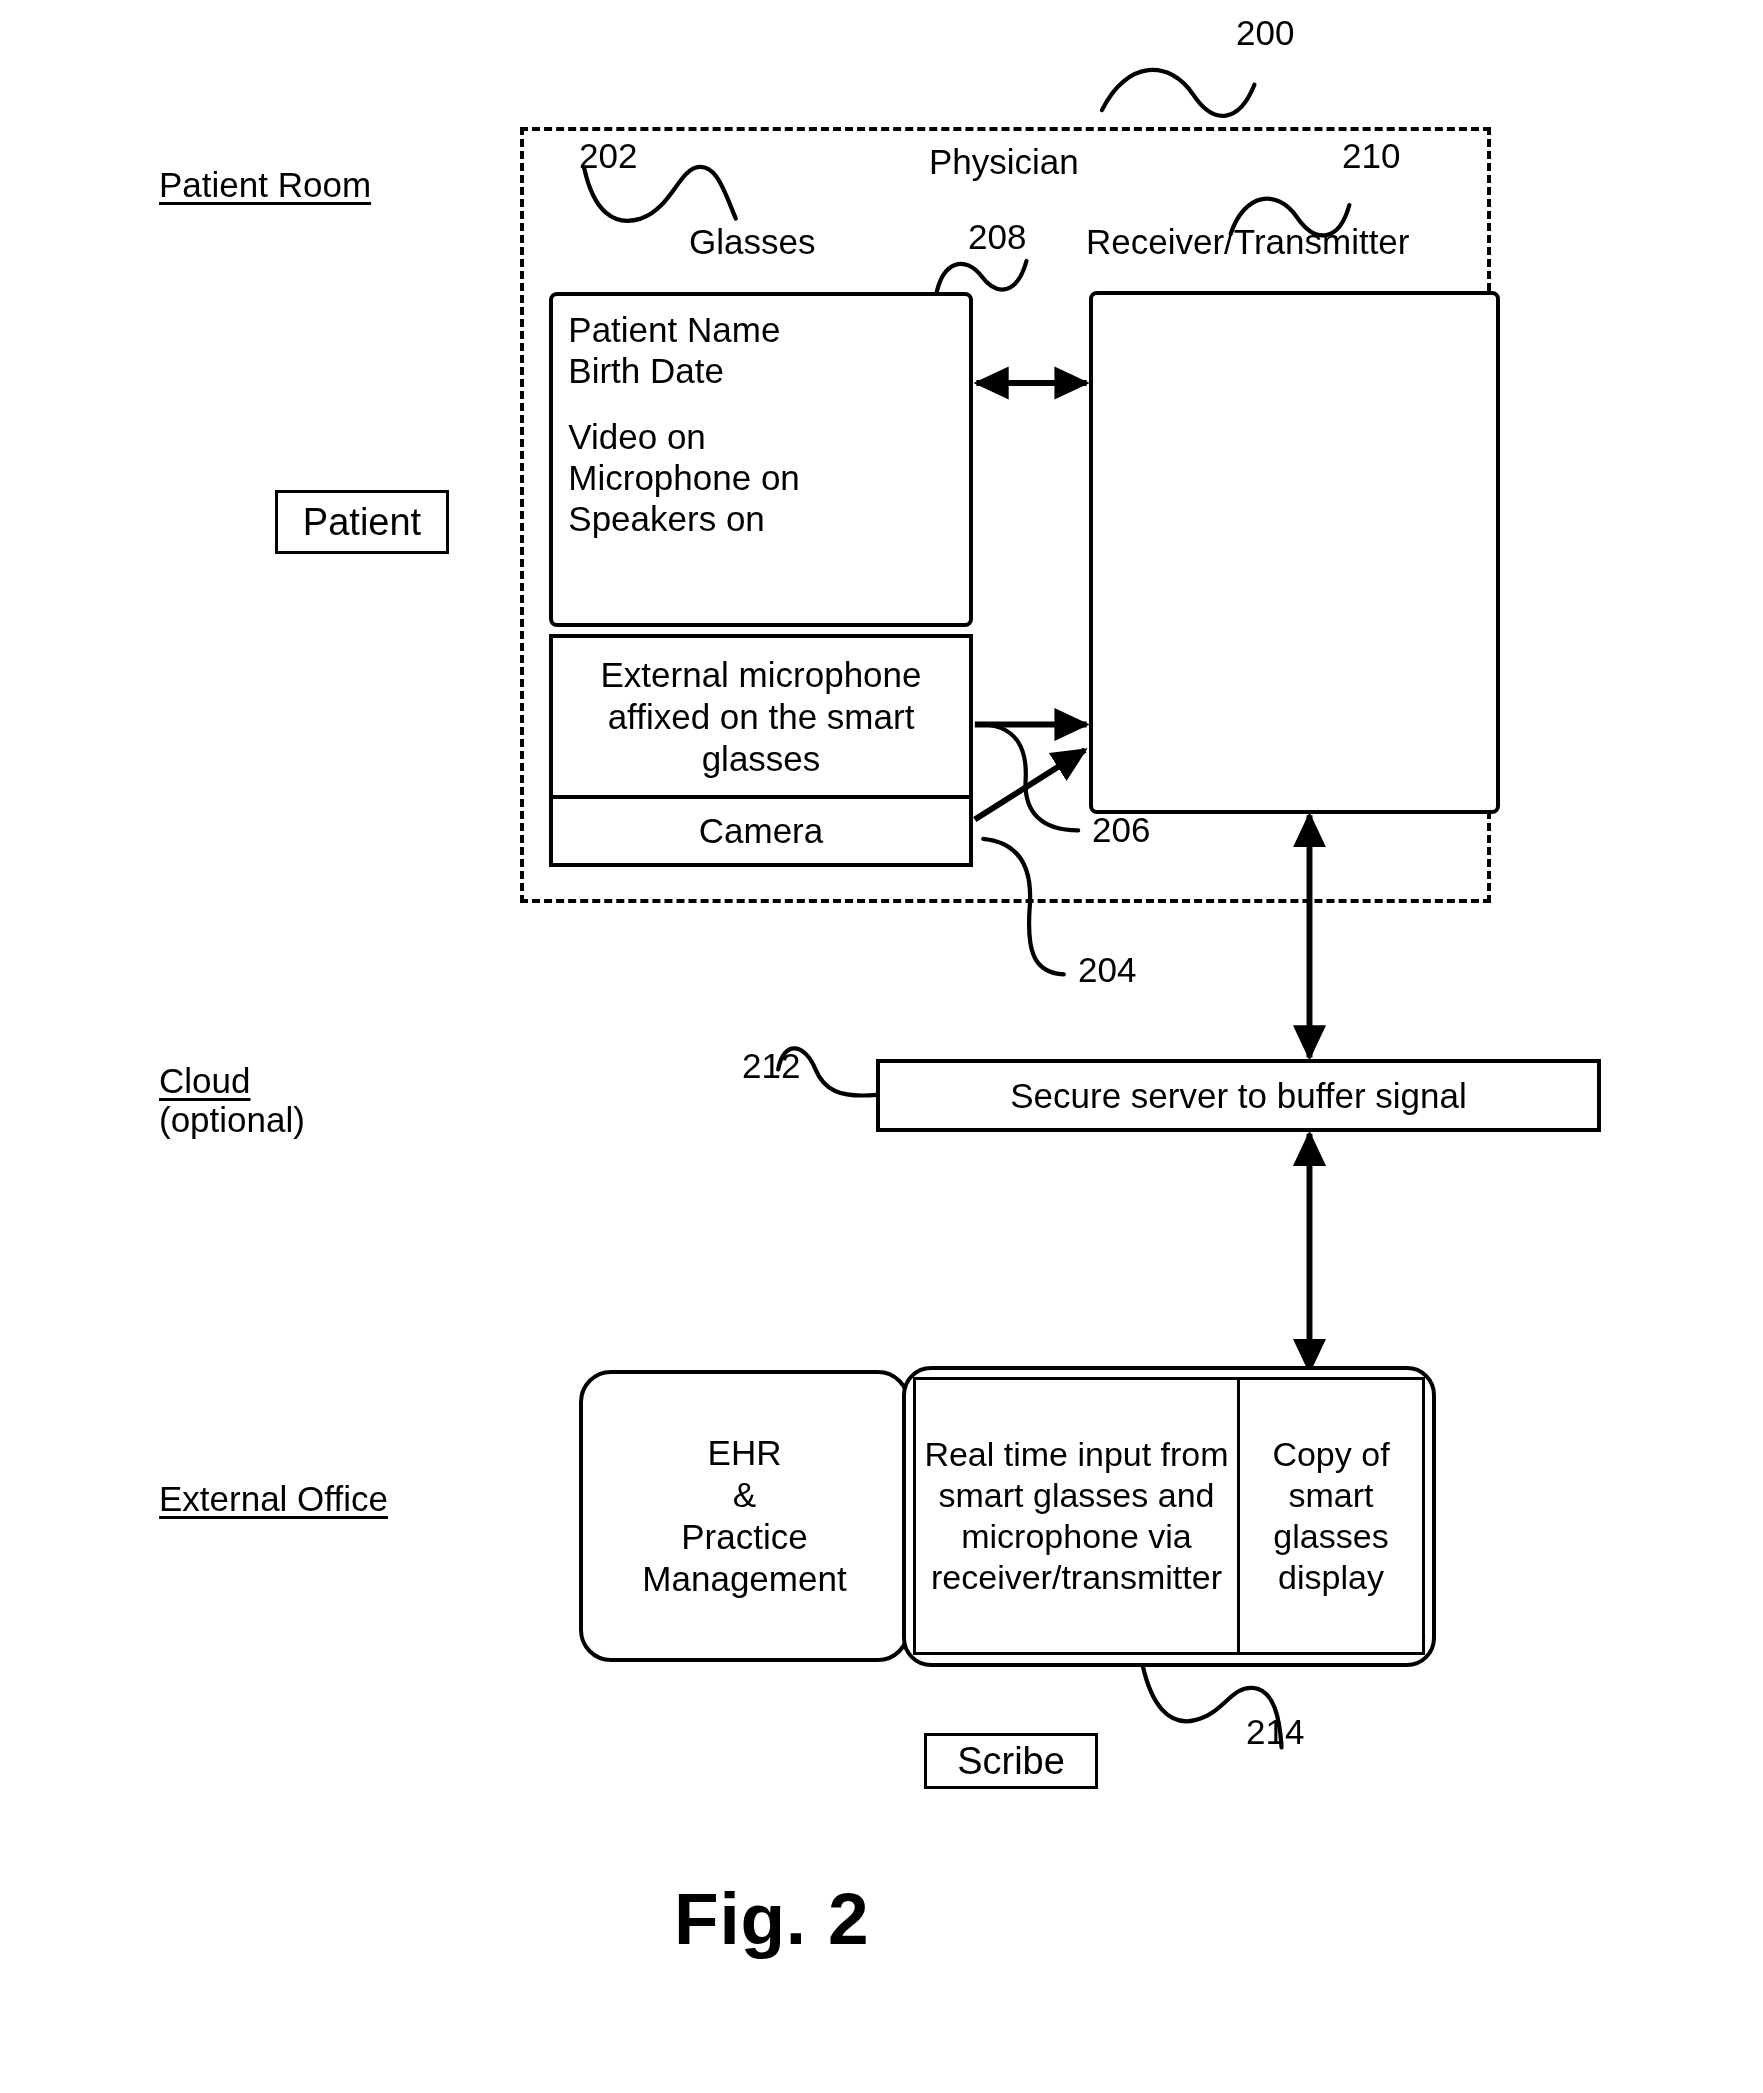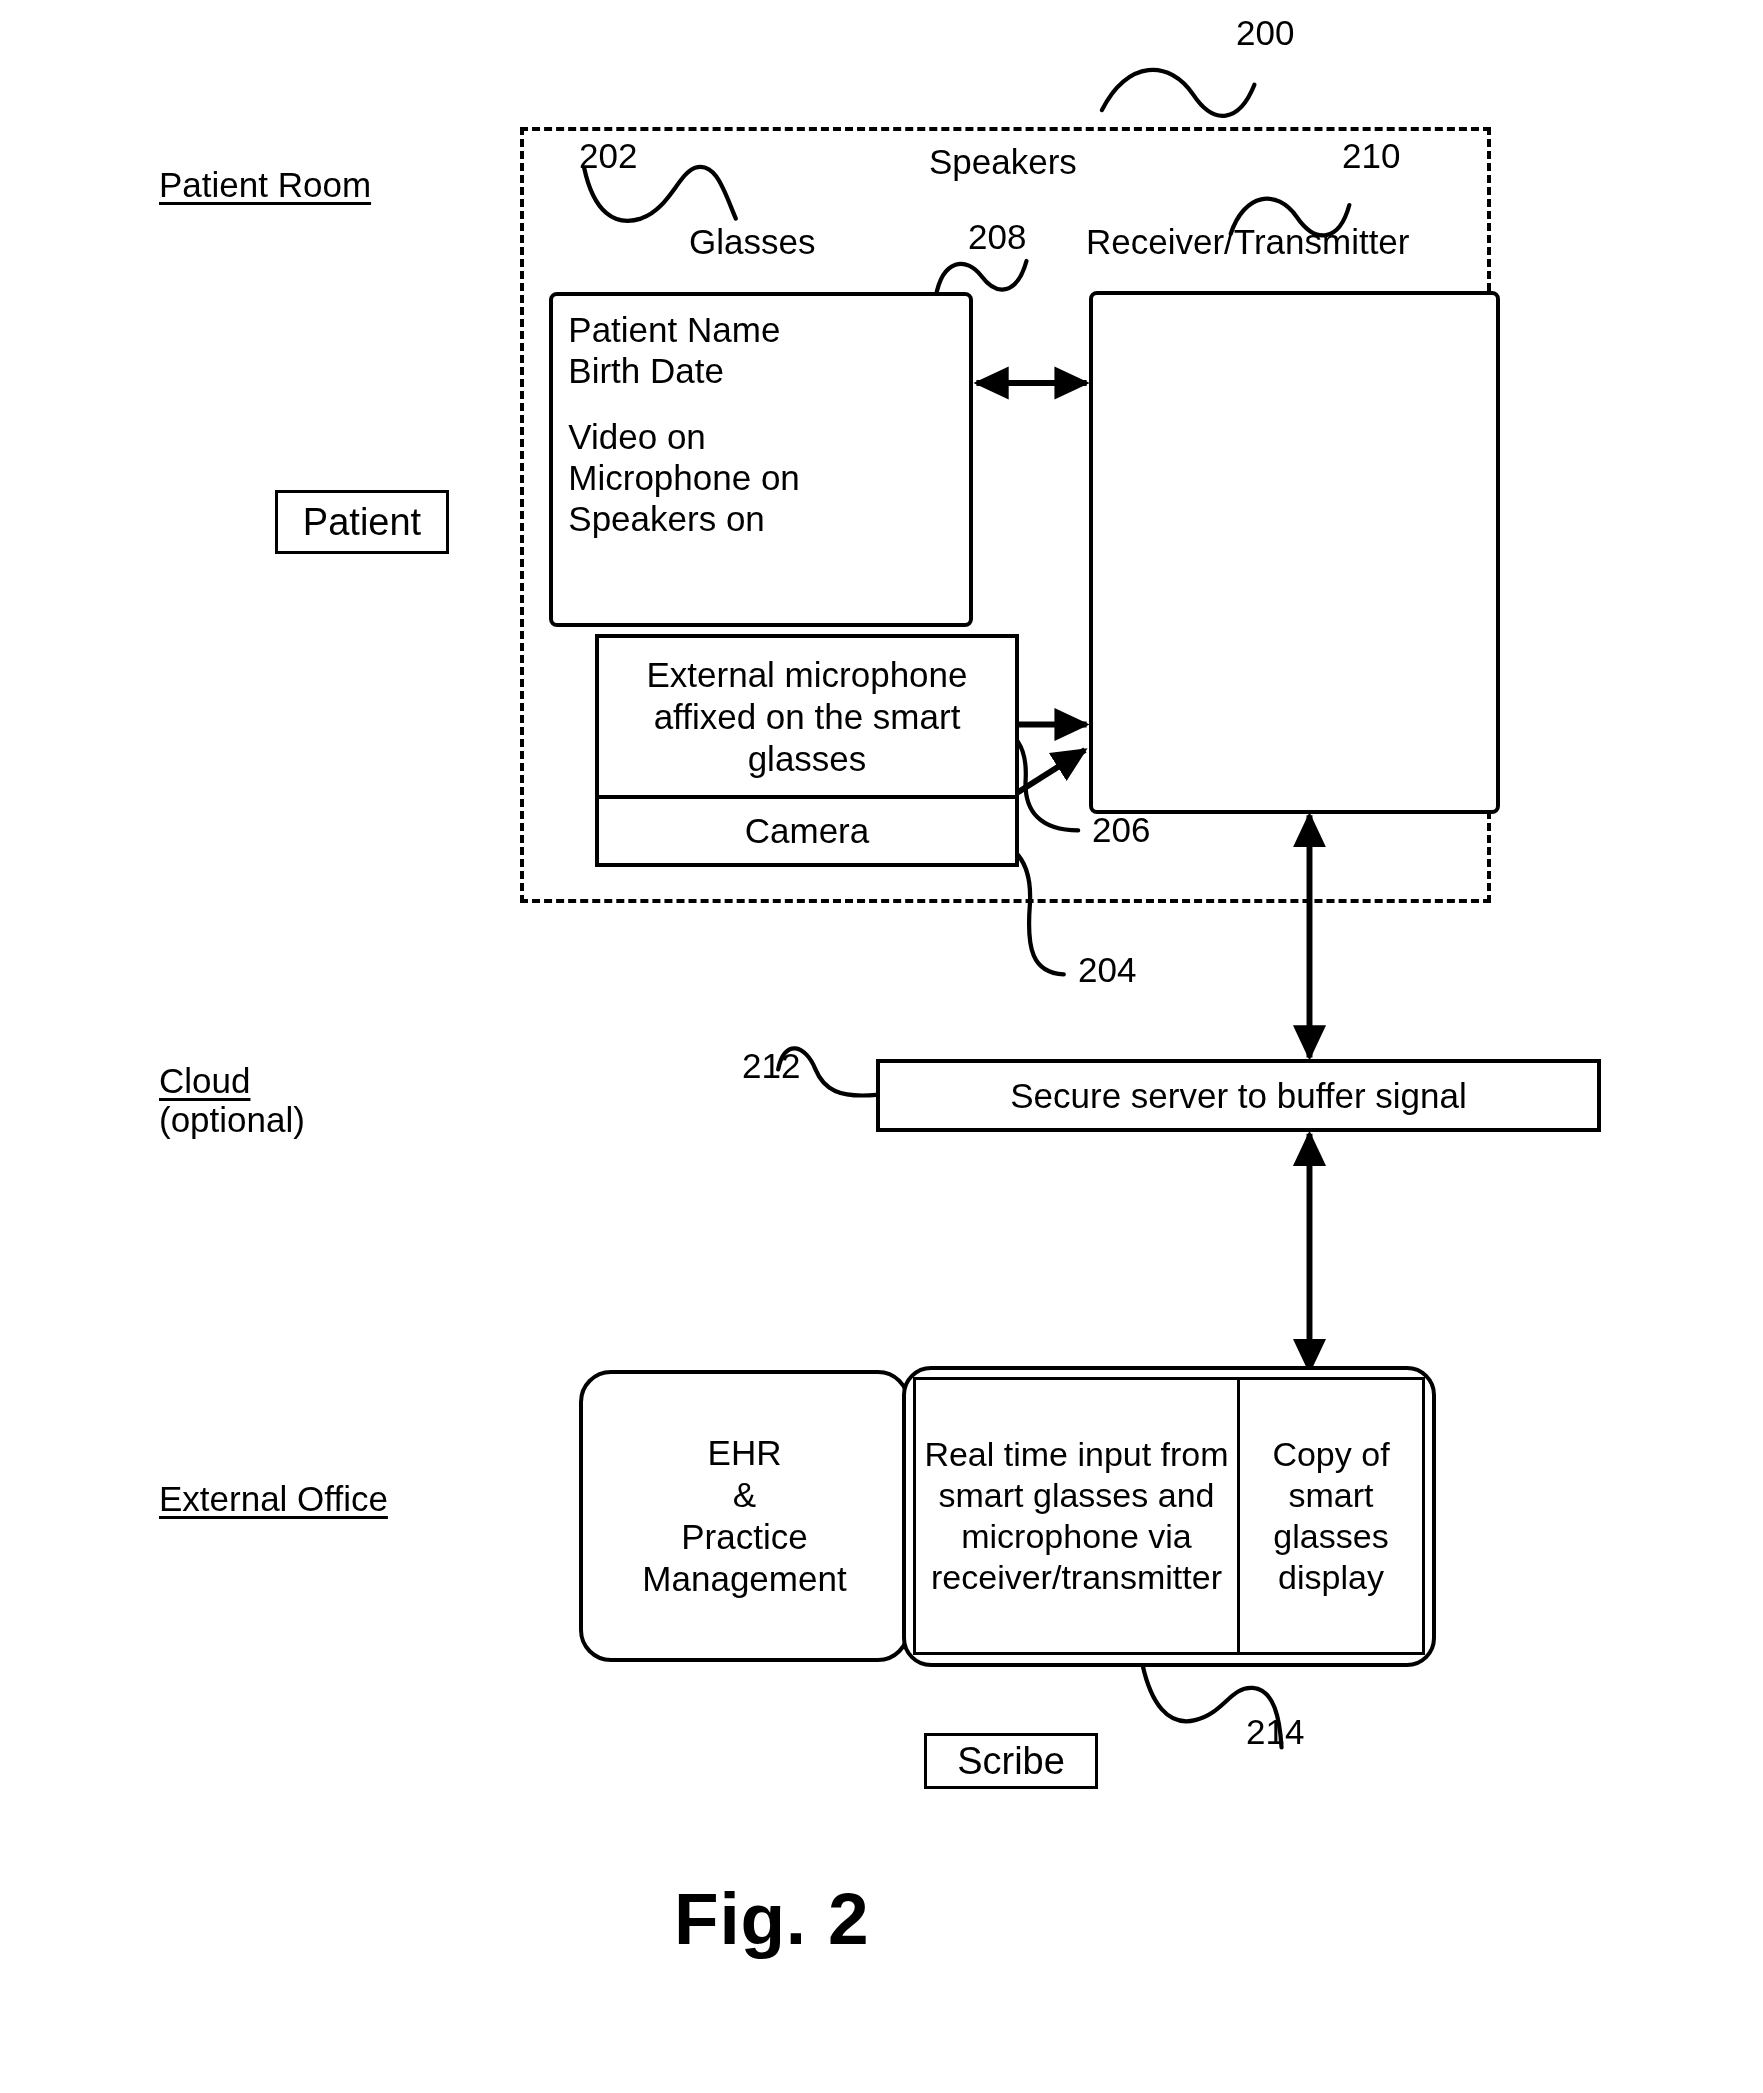--- a/index.html
+++ b/index.html
@@ -67,21 +67,20 @@
   .rbox {
     border: 4.2px solid #000;
     border-radius: 8px;
     background: #fff;
     box-sizing: border-box;
   }
   .sqbox {
     border: 4.2px solid #000;
     background: #fff;
     box-sizing: border-box;
-    margin-left: 46px;
   }
   .glasses-display {
     padding: 13.6px 0 0 15.3px;
     font-size: 35px;
     line-height: 1.17;
   }
   .glasses-display .spacer { height: 25.4px; }
 
   .centered-text {
     display: flex;
@@ -197,21 +196,21 @@
   </div>
 
   <div class="abs person-box" style="left:924px; top:1733px; width:174px; height:56px;">
     <span>Scribe</span>
   </div>
 
   <div class="abs room-dashed" style="left:520px; top:127px; width:971px; height:776px;"></div>
 
   <div class="abs refnum" style="left:1236px; top:15.3px;">200</div>
 
-  <div class="abs diag-text" style="left:929px; top:144px;">Speakers</div>
+  <div class="abs diag-text" style="left:929px; top:144px;">Physician</div>
 
   <div class="abs refnum" style="left:579px; top:138px;">202</div>
   <div class="abs diag-text" style="left:689px; top:224px;">Glasses</div>
 
   <div class="abs refnum" style="left:968px; top:219px;">208</div>
 
   <div class="abs refnum" style="left:1342px; top:138px;">210</div>
   <div class="abs diag-text" style="left:1086px; top:224px;">Receiver/Transmitter</div>
 
   <div class="abs rbox glasses-display" style="left:549px; top:292px; width:424px; height:335px;">

